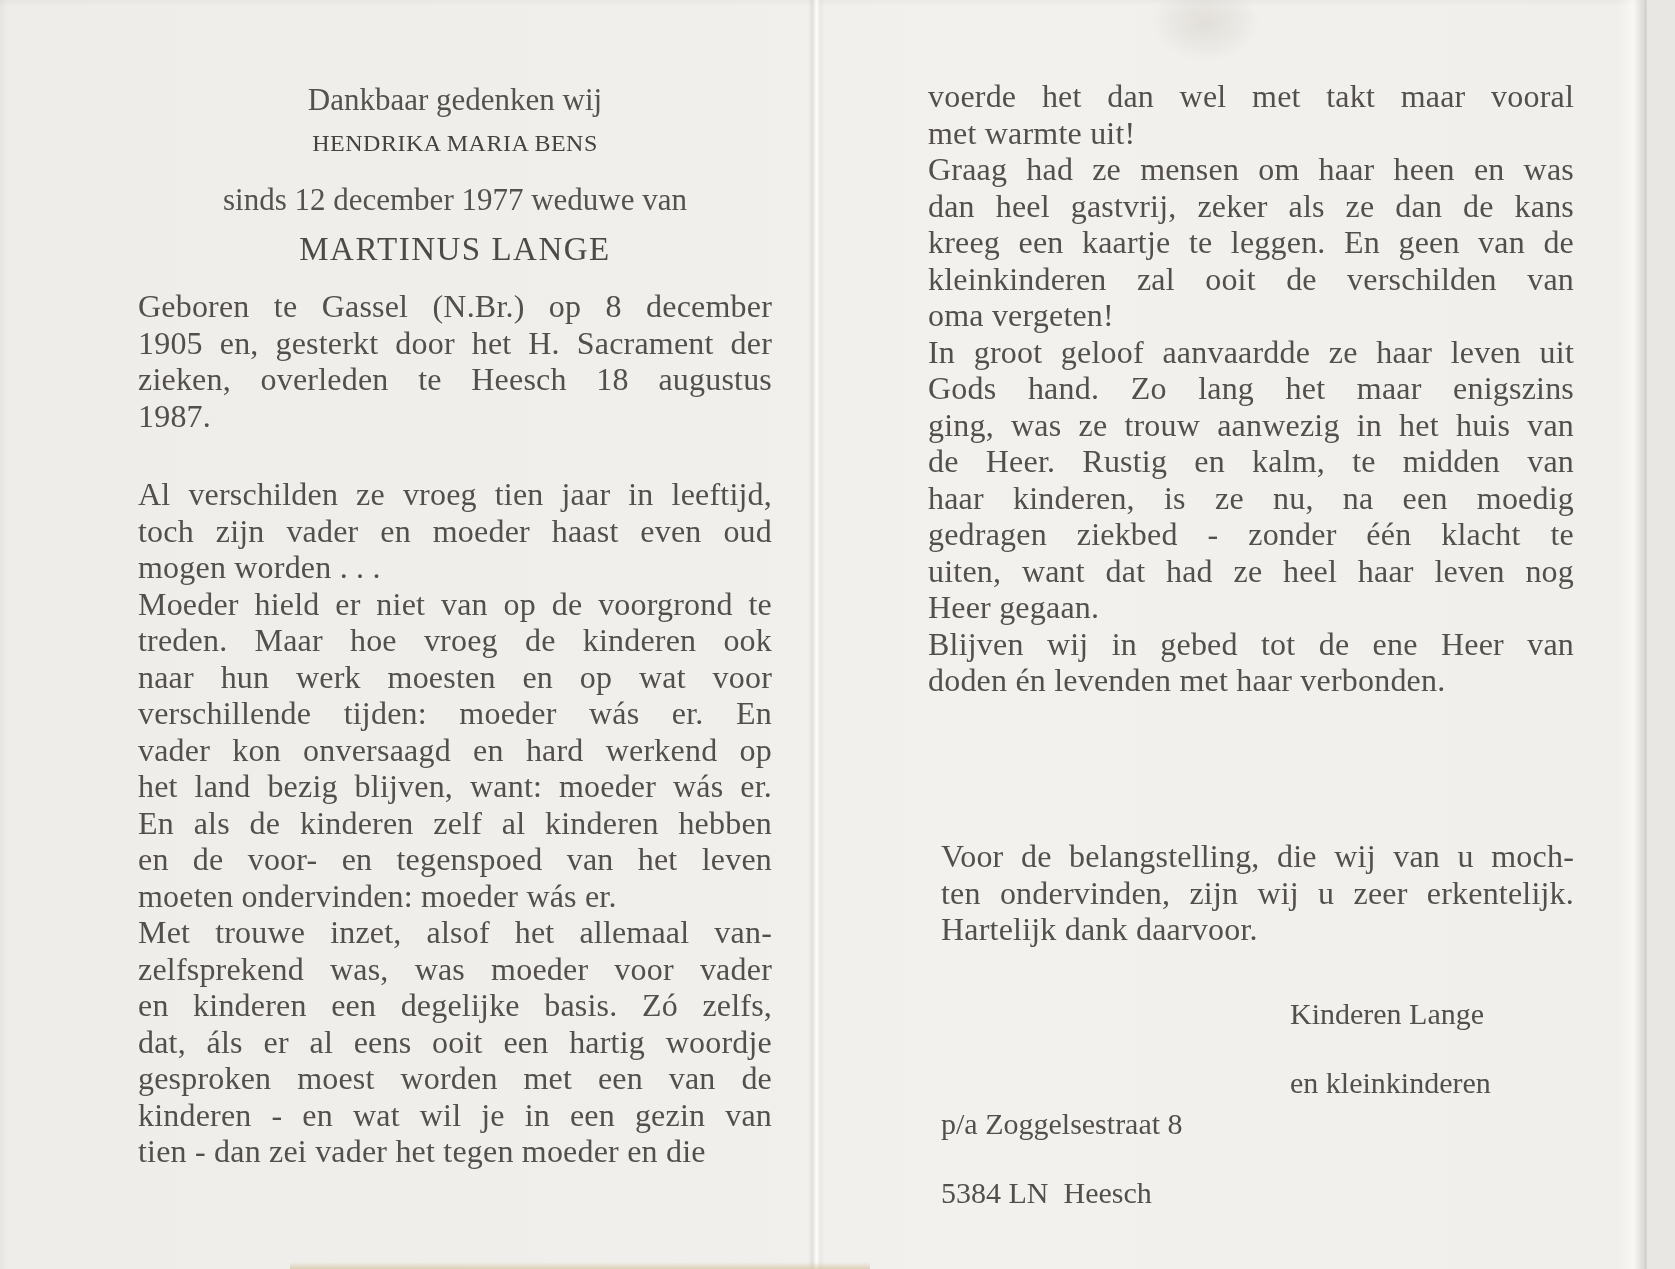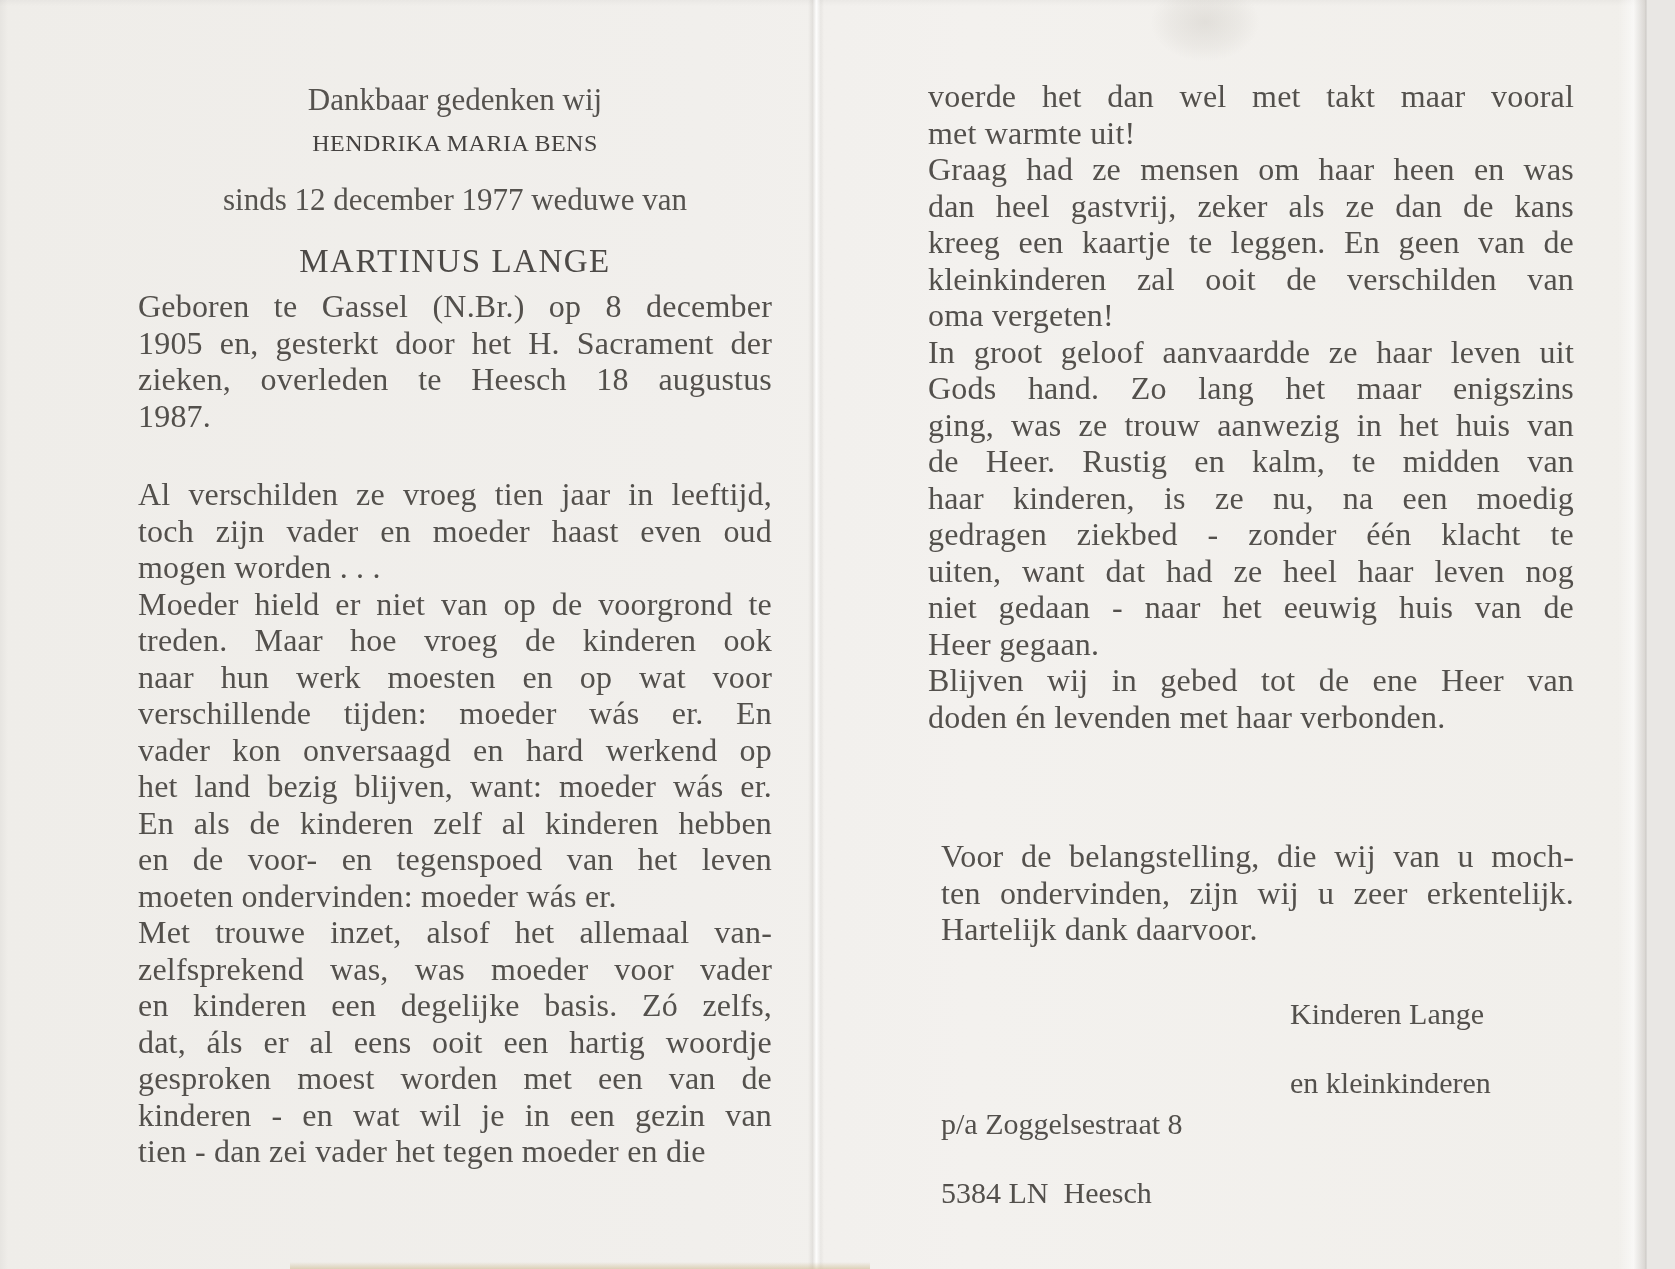--- a/index.html
+++ b/index.html
@@ -69,21 +69,21 @@
 </style>
 </head>
 <body>
 
 <div class="scan">
 
   <div class="page" style="left:138px;width:634px;">
     <div class="hline hdr-intro" style="top:82px;text-align:center;">Dankbaar gedenken wij</div>
     <div class="hline hdr-name" style="top:130px;">HENDRIKA MARIA BENS</div>
     <div class="hline hdr-widow" style="top:182px;">sinds 12 december 1977 weduwe van</div>
-    <div class="hline hdr-spouse" style="top:243px;">MARTINUS LANGE</div>
+    <div class="hline hdr-spouse" style="top:231px;">MARTINUS LANGE</div>
 
     <div class="para" style="top:288px;left:0;width:634px;">
         <div class="tline j">Geboren te Gassel (N.Br.) op 8 december</div>
         <div class="tline j">1905 en, gesterkt door het H. Sacrament der</div>
         <div class="tline j">zieken, overleden te Heesch 18 augustus</div>
         <div class="tline">1987.</div>
       </div>
 
     <div class="para" style="top:476px;left:0;width:634px;">
         <div class="tline j">Al verschilden ze vroeg tien jaar in leeftijd,</div>
@@ -119,21 +119,20 @@
         <div class="tline j">kreeg een kaartje te leggen. En geen van de</div>
         <div class="tline j">kleinkinderen zal ooit de verschilden van</div>
         <div class="tline">oma vergeten!</div>
         <div class="tline j">In groot geloof aanvaardde ze haar leven uit</div>
         <div class="tline j">Gods hand. Zo lang het maar enigszins</div>
         <div class="tline j">ging, was ze trouw aanwezig in het huis van</div>
         <div class="tline j">de Heer. Rustig en kalm, te midden van</div>
         <div class="tline j">haar kinderen, is ze nu, na een moedig</div>
         <div class="tline j">gedragen ziekbed - zonder één klacht te</div>
         <div class="tline j">uiten, want dat had ze heel haar leven nog</div>
-        <div class="tline j">niet gedaan - naar het eeuwig huis van de</div>
         <div class="tline">Heer gegaan.</div>
         <div class="tline j">Blijven wij in gebed tot de ene Heer van</div>
         <div class="tline">doden én levenden met haar verbonden.</div>
       </div>
 
     <div class="para" style="top:838px;left:13px;width:633px;">
         <div class="tline j">Voor de belangstelling, die wij van u moch-</div>
         <div class="tline j">ten ondervinden, zijn wij u zeer erkentelijk.</div>
         <div class="tline">Hartelijk dank daarvoor.</div>
       </div>

